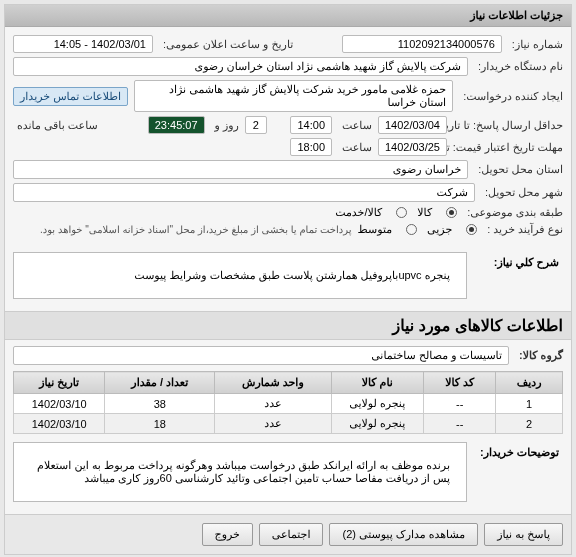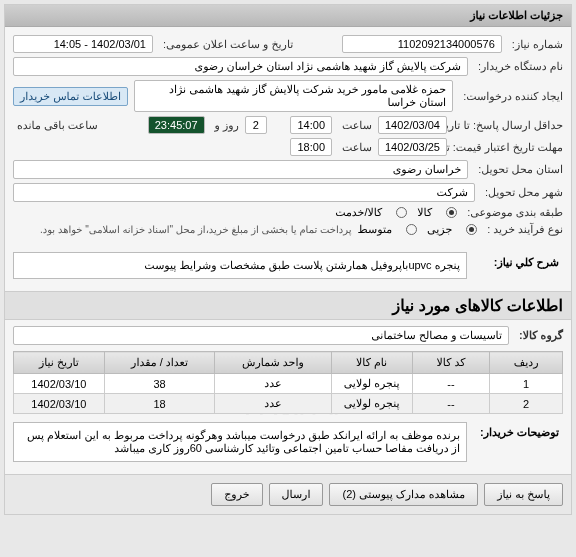--- a/index.html
+++ b/index.html
@@ -11,25 +11,25 @@
 .label { text-align: right; white-space: nowrap; font-size: 11px; color: #333; padding-left: 4px; }
 .field { background: #fff; border: 1px solid #bbb; padding: 2px 6px; font-size: 11px; min-height: 18px; display: inline-block; border-radius: 2px; }
 .field-dark { background: #14532d; color: #fff; margin-left: 44px; }
 .field-link { background: #d8e8f5; border: 1px solid #7aa5c9; color: #1a4d7a; cursor: pointer; text-align: center; }
 .wide { flex: 1; }
 .radio-group { display: inline-flex; gap: 10px; align-items: center; }
 .radio-item { display: inline-flex; align-items: center; gap: 14px; }
 .radio { width: 11px; height: 11px; border: 1px solid #666; border-radius: 50%; display: inline-block; position: relative; }
 .radio.checked::after { content: ''; position: absolute; width: 5px; height: 5px; background: #333; border-radius: 50%; top: 2px; left: 2px; }
 .desc-label { width: 90px; text-align: right; font-size: 11px; padding: 4px; font-weight: bold; }
-.desc-box { flex: 1; background: #fff; border: 1px solid #bbb; padding: 6px; font-size: 11px; min-height: 24px; }
+.desc-box { flex: 1; background: #fff; border: 1px solid #bbb; padding: 16px; font-size: 11px; min-height: 24px; }
 .section-title { background: #e0e0e0; padding: 4px 8px; font-weight: bold; font-size: 16px; border-top: 1px solid #ccc; border-bottom: 1px solid #ccc; }
 .group-row { display: flex; align-items: center; padding: 6px 8px; gap: 6px; }
 table { width: 100%; border-collapse: collapse; font-size: 11px; }
-th { background: linear-gradient(to bottom, #e8e8e8, #d0d0d0); border: 1px solid #bbb; padding: 4px 18px; font-weight: normal; text-align: center; }
+th { background: linear-gradient(to bottom, #e8e8e8, #d0d0d0); border: 1px solid #bbb; padding: 4px 12px; font-weight: bold; text-align: center; }
 td { border: 1px solid #ccc; padding: 3px 6px; text-align: center; background: #fff; }
 tr.alt td { background: #f0f0f0; }
 .bottom-bar { padding: 8px; display: flex; gap: 6px; justify-content: flex-start; border-top: 1px solid #ccc; background: #e8e8e8; }
 .btn { background: linear-gradient(to bottom, #f8f8f8, #e0e0e0); border: 1px solid #999; padding: 4px 12px; font-size: 11px; cursor: pointer; border-radius: 2px; font-family: Liberation Sans, sans-serif; }
 .watermark { position: absolute; top: 390px; left: 50%; transform: translateX(-50%); font-size: 22px; color: rgba(0,0,0,0.08); font-weight: bold; pointer-events: none; letter-spacing: 2px; z-index: 0; }
 .container { position: relative; width: 576px; }
 .flex-grow { flex-grow: 1; }
 </style>
 </head>
 <body>
@@ -163,19 +163,19 @@
   </div>
 
   <div class="row" style="padding:8px;align-items:flex-start">
     <div class="desc-label">توضیحات خریدار:</div>
     <div class="desc-box" style="min-height:36px">برنده موظف به ارائه ایرانکد طبق درخواست میباشد وهرگونه پرداخت مربوط به این استعلام پس از دریافت مفاصا حساب تامین اجتماعی وتائید کارشناسی 60روز کاری میباشد</div>
   </div>
 
   <div class="bottom-bar">
     <button class="btn">پاسخ به نیاز</button>
     <button class="btn">مشاهده مدارک پیوستی (2)</button>
-    <button class="btn">ارسال</button>
+    <button class="btn">اجتماعی</button>
     <button class="btn">خروج</button>
   </div>
 </div>
 
 <div class="watermark">۰۲۱-۸۸۳۴۹۶</div>
 </div>
 
 </body></html>

